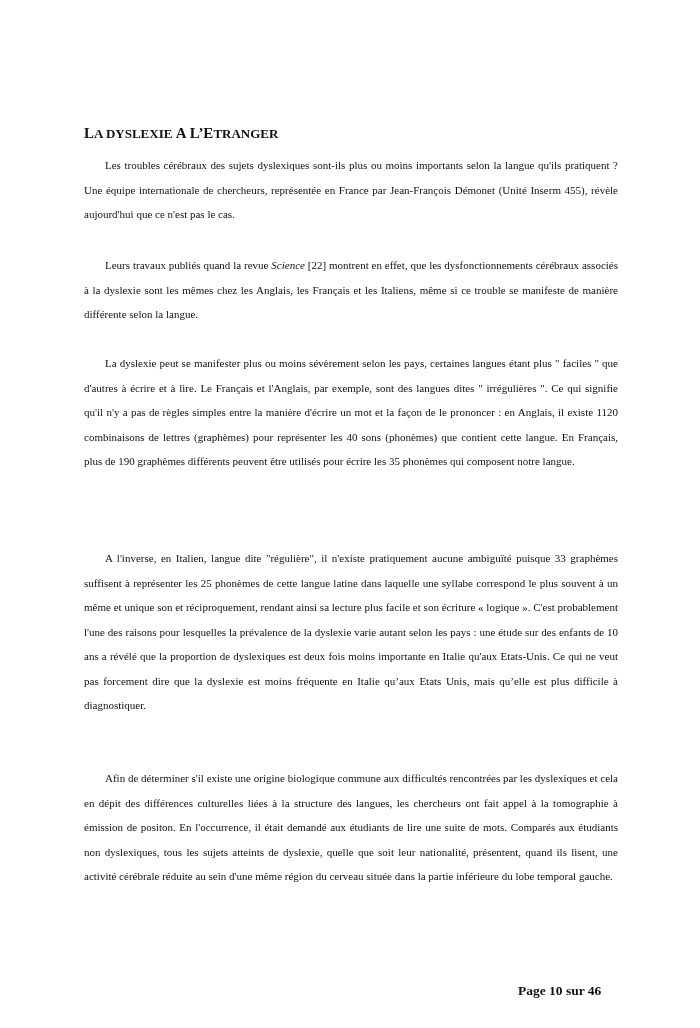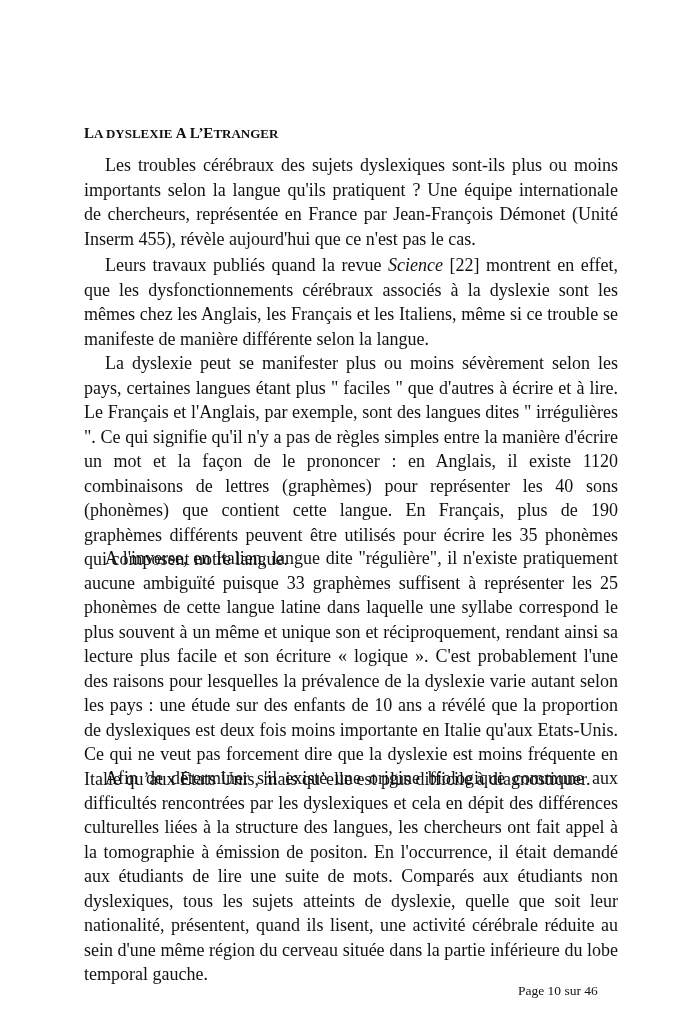--- a/index.html
+++ b/index.html
@@ -39,33 +39,34 @@
   .body-text {
     position: absolute;
     left: 84px;
     width: 534px;
   }
   .para {
     position: absolute;
     left: 0;
     width: 534px;
     margin: 0;
-    font-size: 18px;
+    font-size: 11px;
     line-height: 24.5px;
     text-align: justify;
     text-indent: 21px;
     hyphens: none;
   }
   .para em { }
   .footer {
     position: absolute;
     left: 518px;
     top: 951px;
     font-size: 13.5px;
     white-space: nowrap;
+    font-weight: bold;
   }
 </style>
 </head>
 <body>
 
 <div class="page">
 
   <h2 class="heading"><span class="cap">L</span><span>A DYSLEXIE </span><span class="cap">A</span><span> </span><span class="cap">L’E</span><span>TRANGER</span></h2>
 
   <div class="body-text" style="top:121px;">

